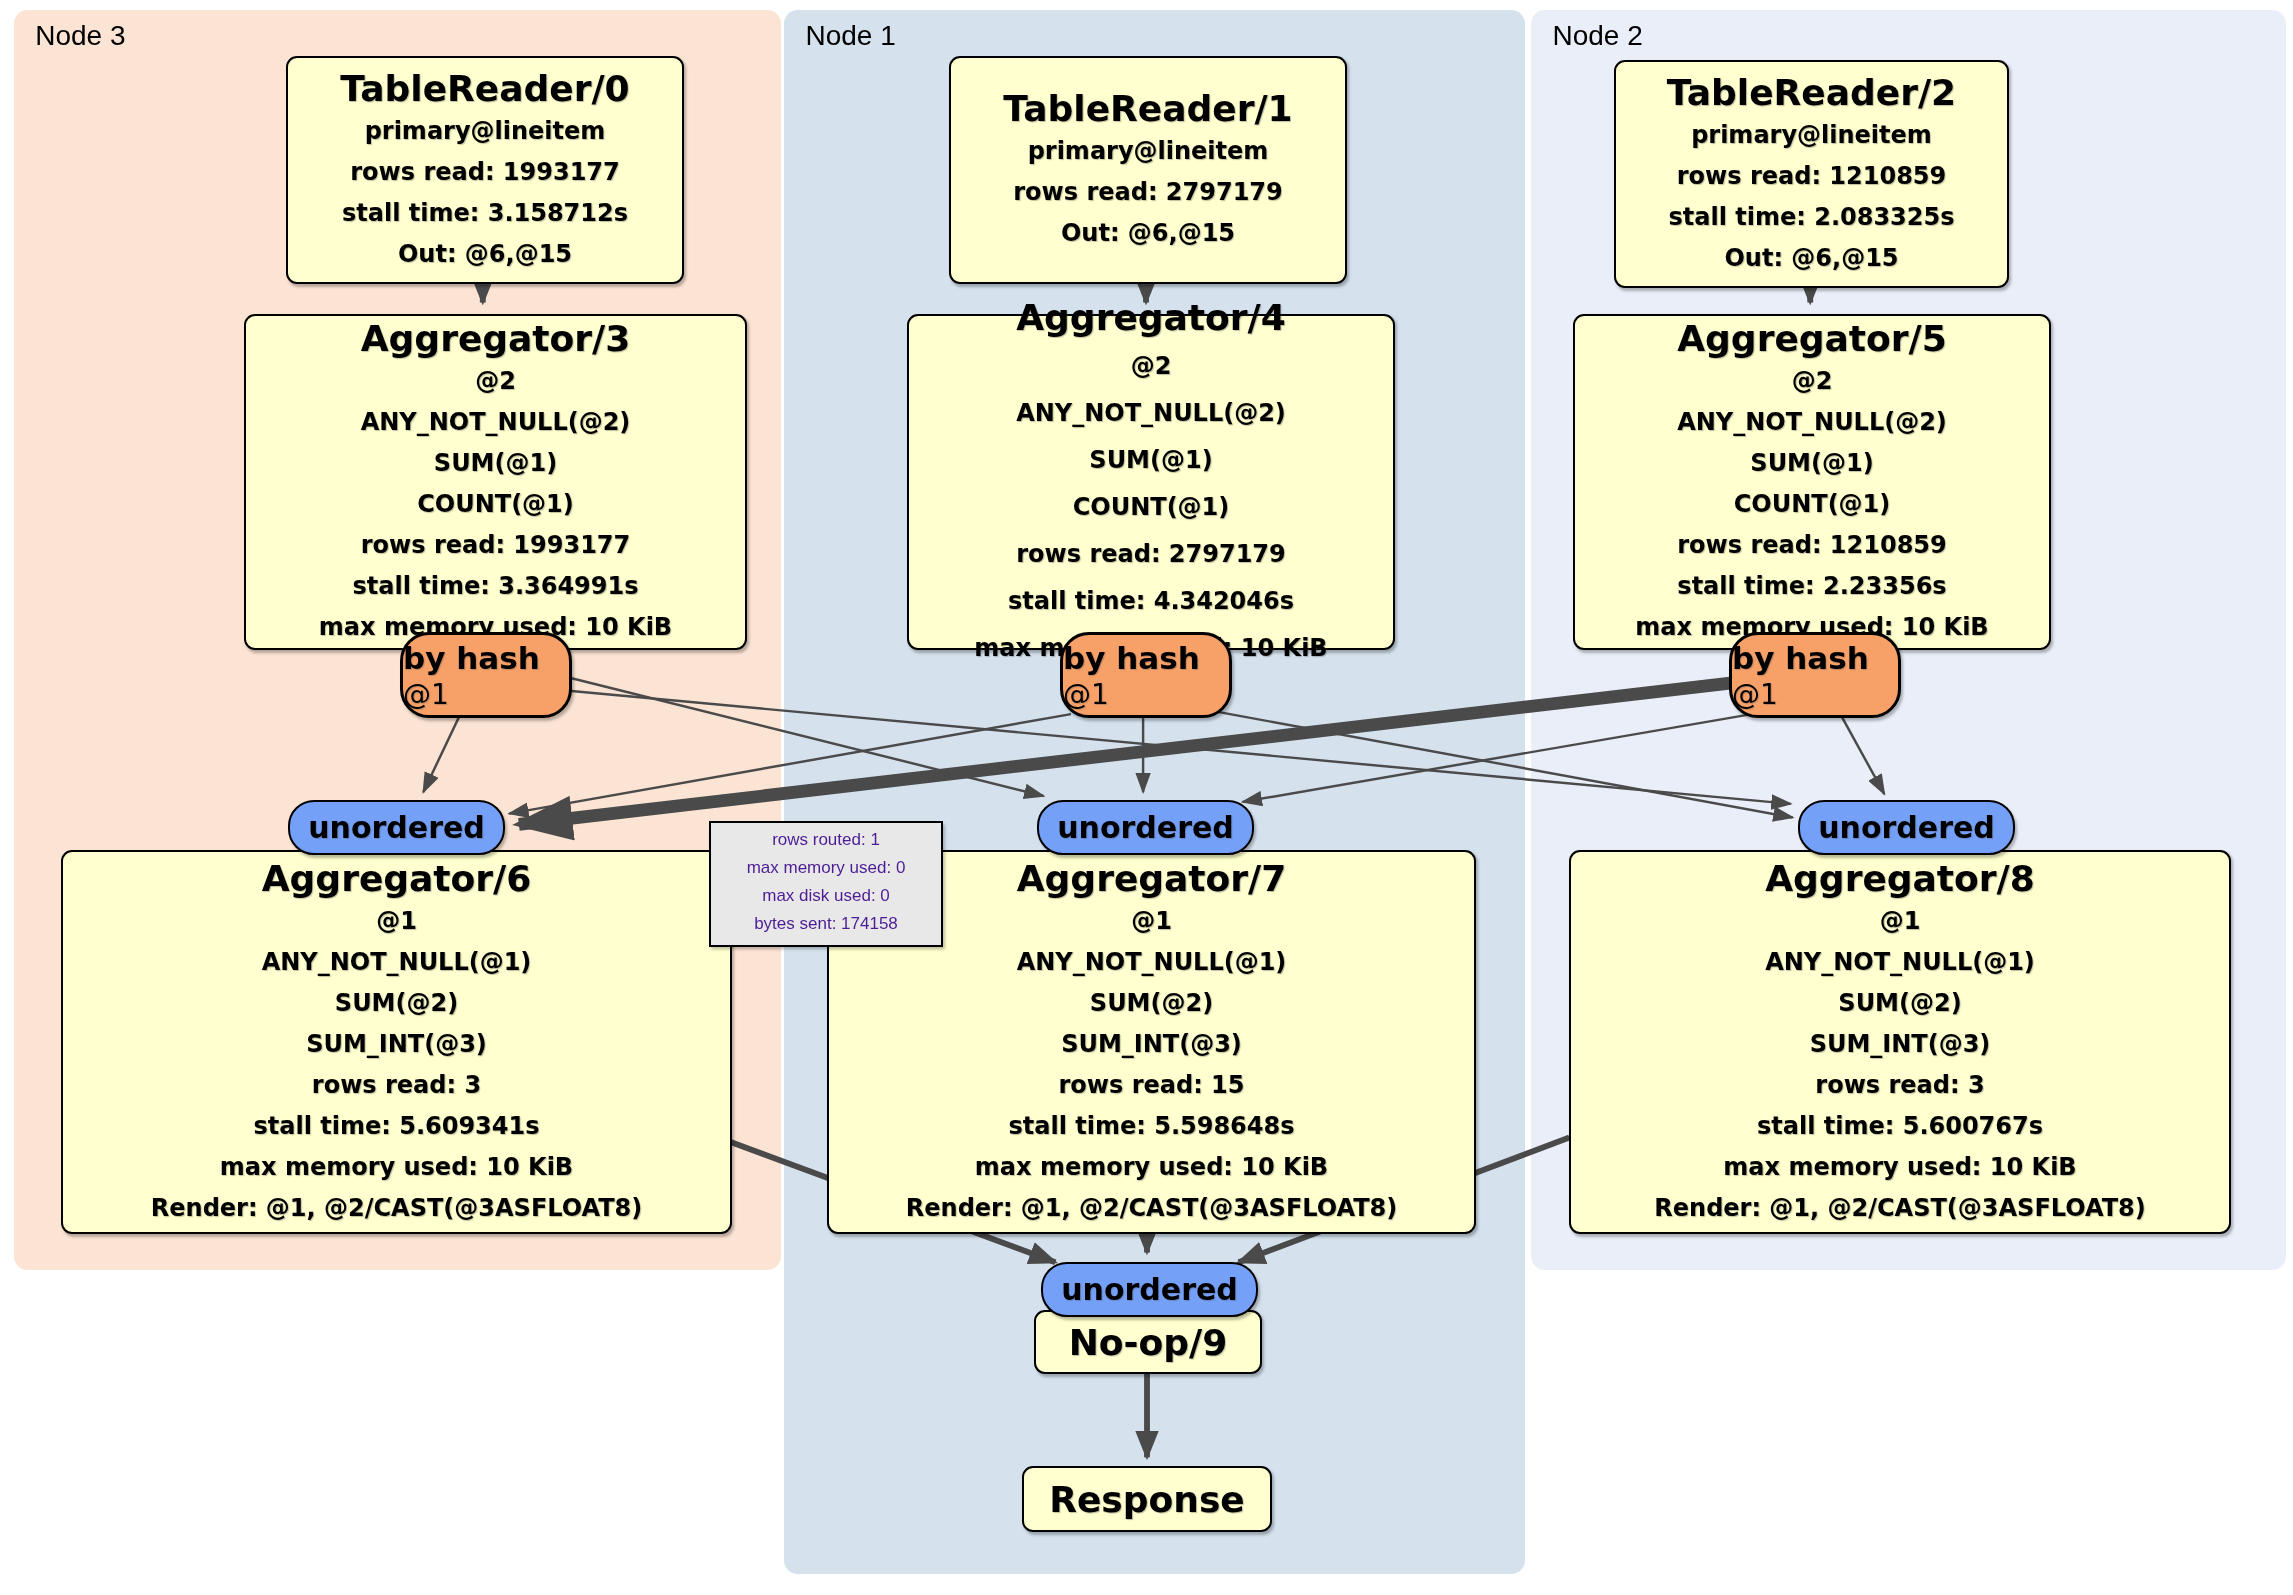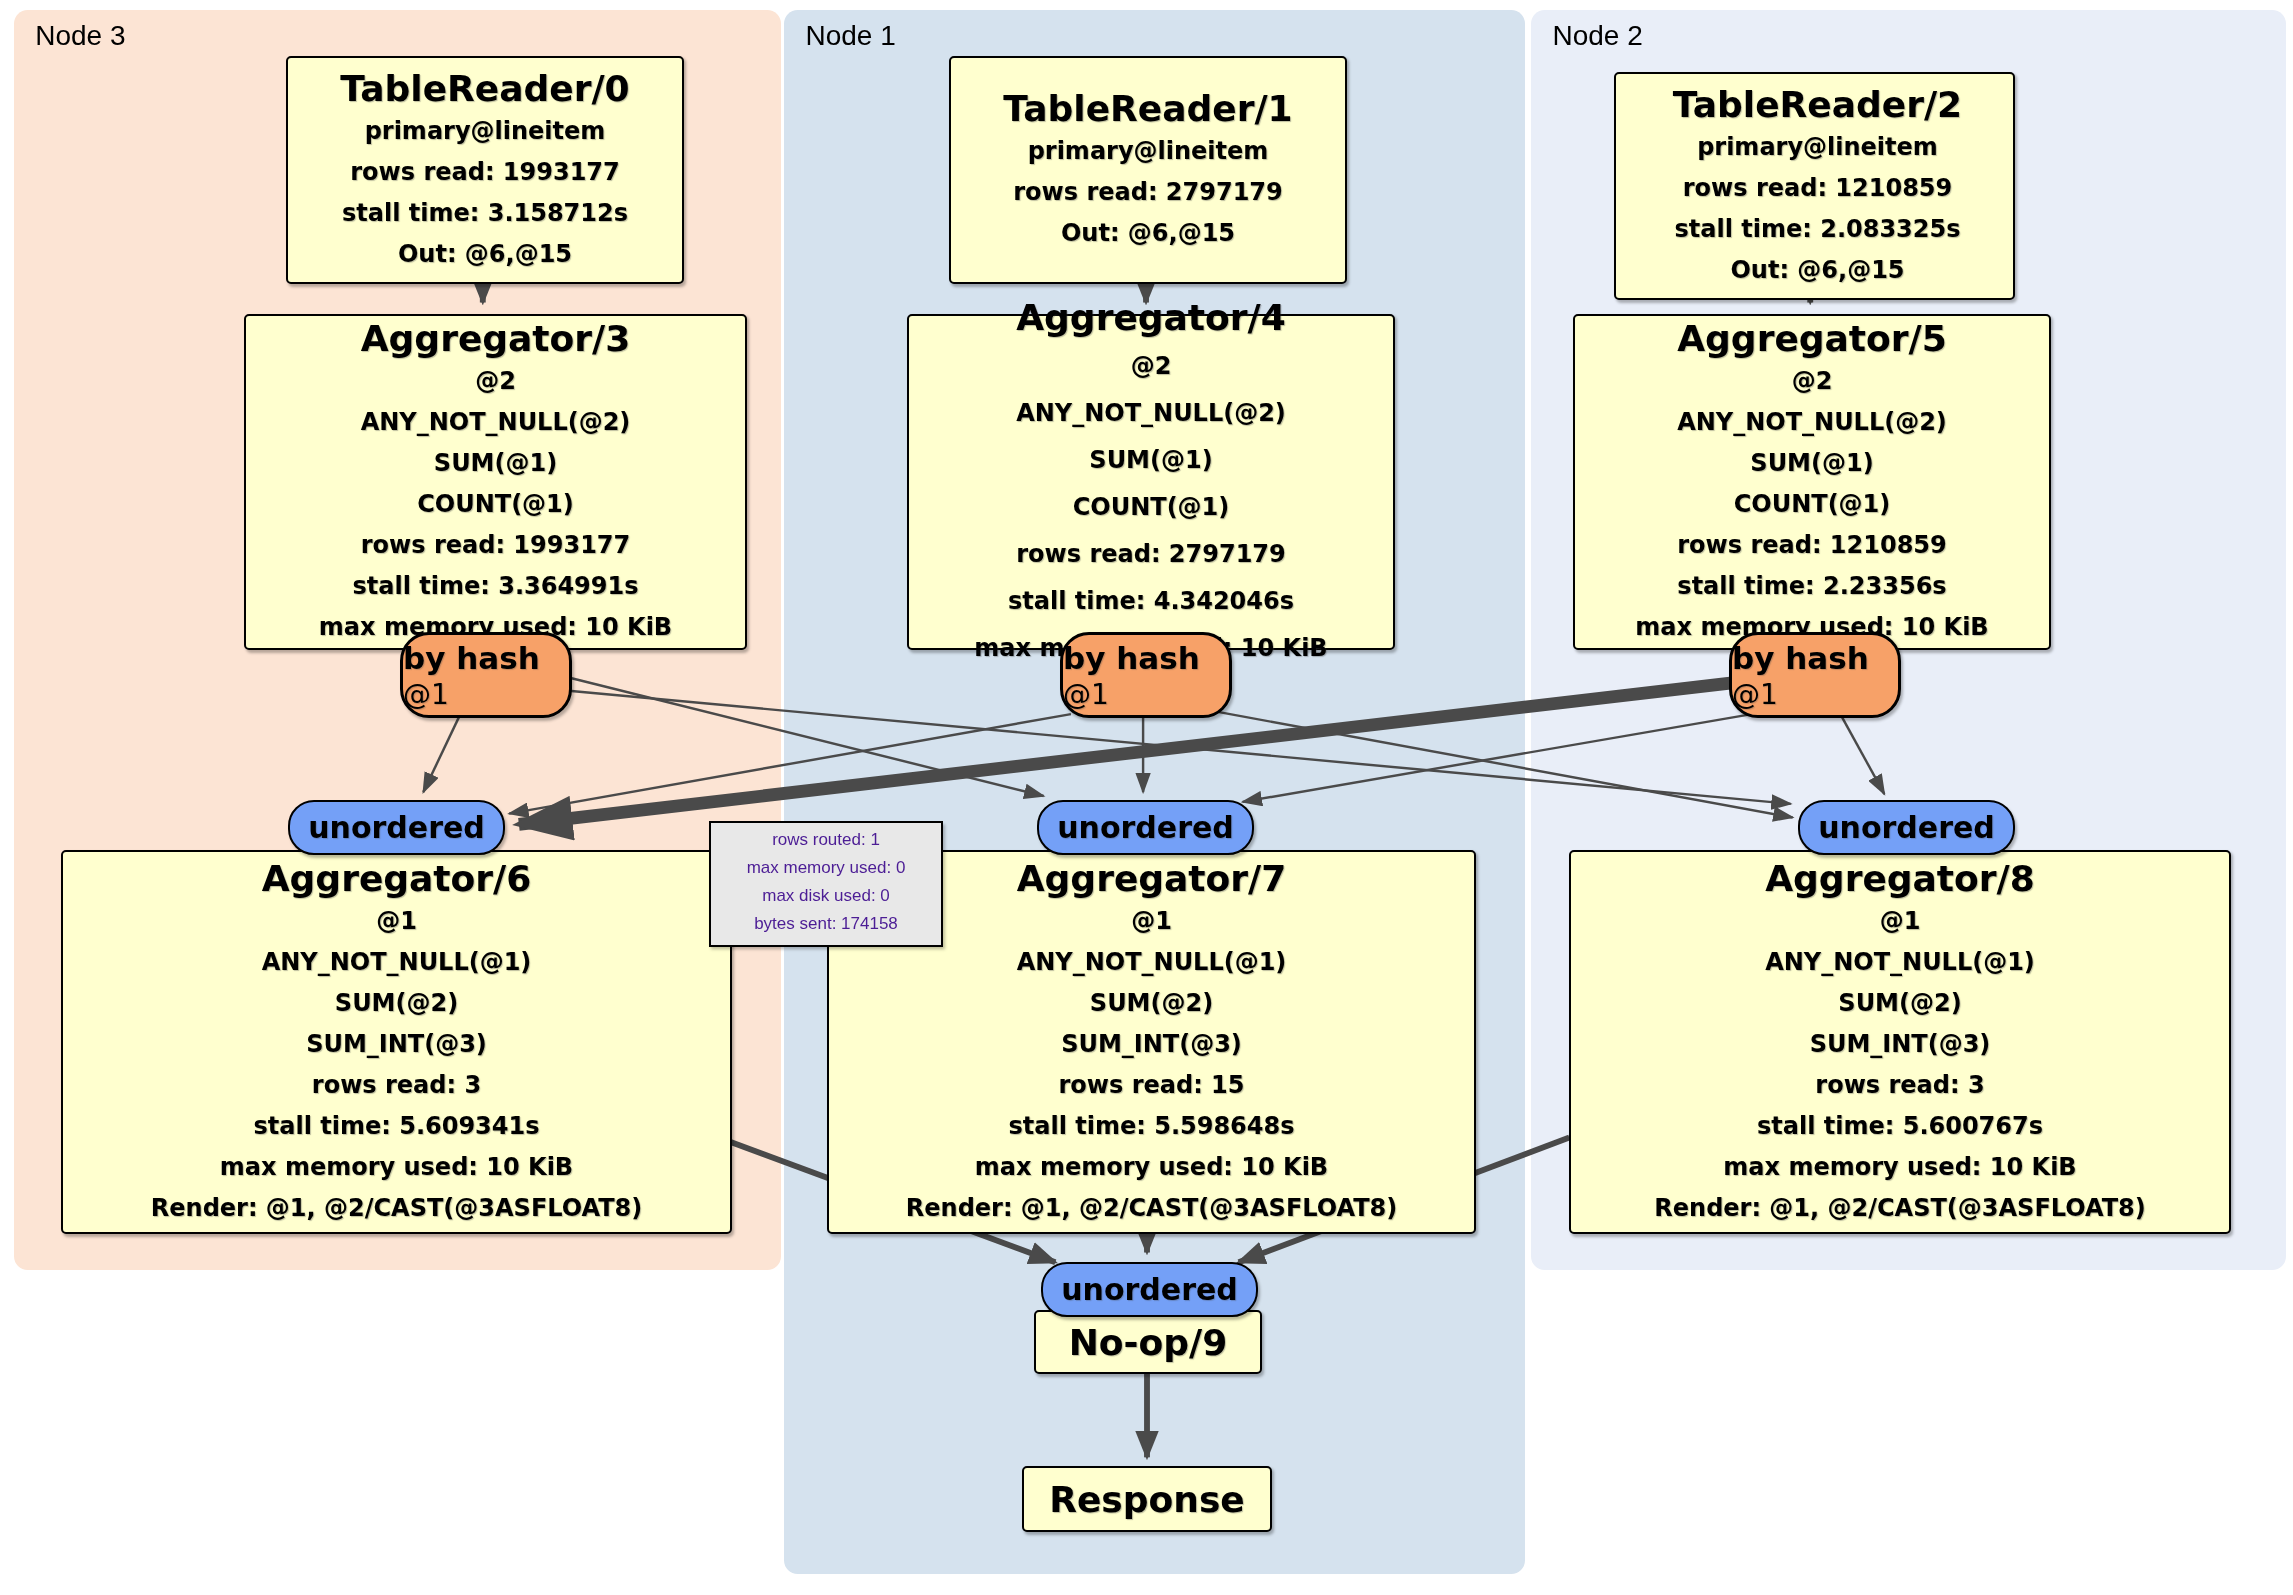--- a/index.html
+++ b/index.html
@@ -5,21 +5,21 @@
   html,body{margin:0;padding:0;background:#ffffff;}
   .canvas{position:relative;width:2294px;height:1596px;background:#ffffff;
           font-family:"DejaVu Sans",sans-serif;overflow:hidden;}
   .region{position:absolute;border-radius:13.7px;}
   .region-label{position:absolute;left:21.5px;top:9.8px;font-family:"Liberation Sans",sans-serif;
                 font-size:28px;color:#000;}
   #region-node3{left:13.7px;top:9.8px;width:767px;height:1260px;background:#fce4d4;}
   #region-node1{left:784px;top:9.8px;width:741px;height:1564px;background:#d5e2ee;}
   #region-node2{left:1531px;top:9.8px;width:755px;height:1260px;background:#e9eef8;}
   .edges{position:absolute;left:0;top:0;z-index:1;}
-  .box{position:absolute;background:#ffffcf;border:2.9px solid #000;border-radius:5px;
+  .box{position:absolute;background:#ffffcf;border:2.9px solid #000;border-radius:11px;
        text-align:center;z-index:2;display:flex;flex-direction:column;justify-content:center;
        box-shadow:2px 2.9px 2.9px rgba(0,0,0,0.28);text-shadow:1px 1px 1px rgba(70,70,70,0.35);}
   .box-title{font-weight:bold;font-size:36px;line-height:45px;color:#000;}
   .box-line{font-size:24px;line-height:41px;color:#000;font-weight:bold;}
   .router{position:absolute;background:#f7a168;border:3.9px solid #000;border-radius:29px;
           text-align:left;z-index:3;display:flex;flex-direction:column;justify-content:center;
           box-shadow:2px 2.9px 2.9px rgba(0,0,0,0.28);text-shadow:1px 1px 1px rgba(70,70,70,0.3);}
   .router-label{font-weight:bold;font-size:31px;line-height:39px;color:#000;}
   .router-sub{font-size:28px;line-height:33px;color:#000;}
   .sync{position:absolute;background:#74a0f7;border:2.9px solid #000;border-radius:26px;
@@ -86,21 +86,21 @@
     <div class="box-line">rows read: 1993177</div>
     <div class="box-line">stall time: 3.158712s</div>
     <div class="box-line">Out: @6,@15</div>
   </div>
   <div class="box" style="left:949px;top:56px;width:394px;height:224px;">
     <div class="box-title">TableReader/1</div>
     <div class="box-line">primary@lineitem</div>
     <div class="box-line">rows read: 2797179</div>
     <div class="box-line">Out: @6,@15</div>
   </div>
-  <div class="box" style="left:1614px;top:72px;width:391px;height:224px;padding-left:6px;">
+  <div class="box" style="left:1614px;top:60px;width:391px;height:224px;">
     <div class="box-title">TableReader/2</div>
     <div class="box-line">primary@lineitem</div>
     <div class="box-line">rows read: 1210859</div>
     <div class="box-line">stall time: 2.083325s</div>
     <div class="box-line">Out: @6,@15</div>
   </div>
 
   <div class="box" style="left:244px;top:314px;width:499px;height:332px;align-items:center;">
     <div class="box-title">Aggregator/3</div>
     <div class="box-line">@2</div>

